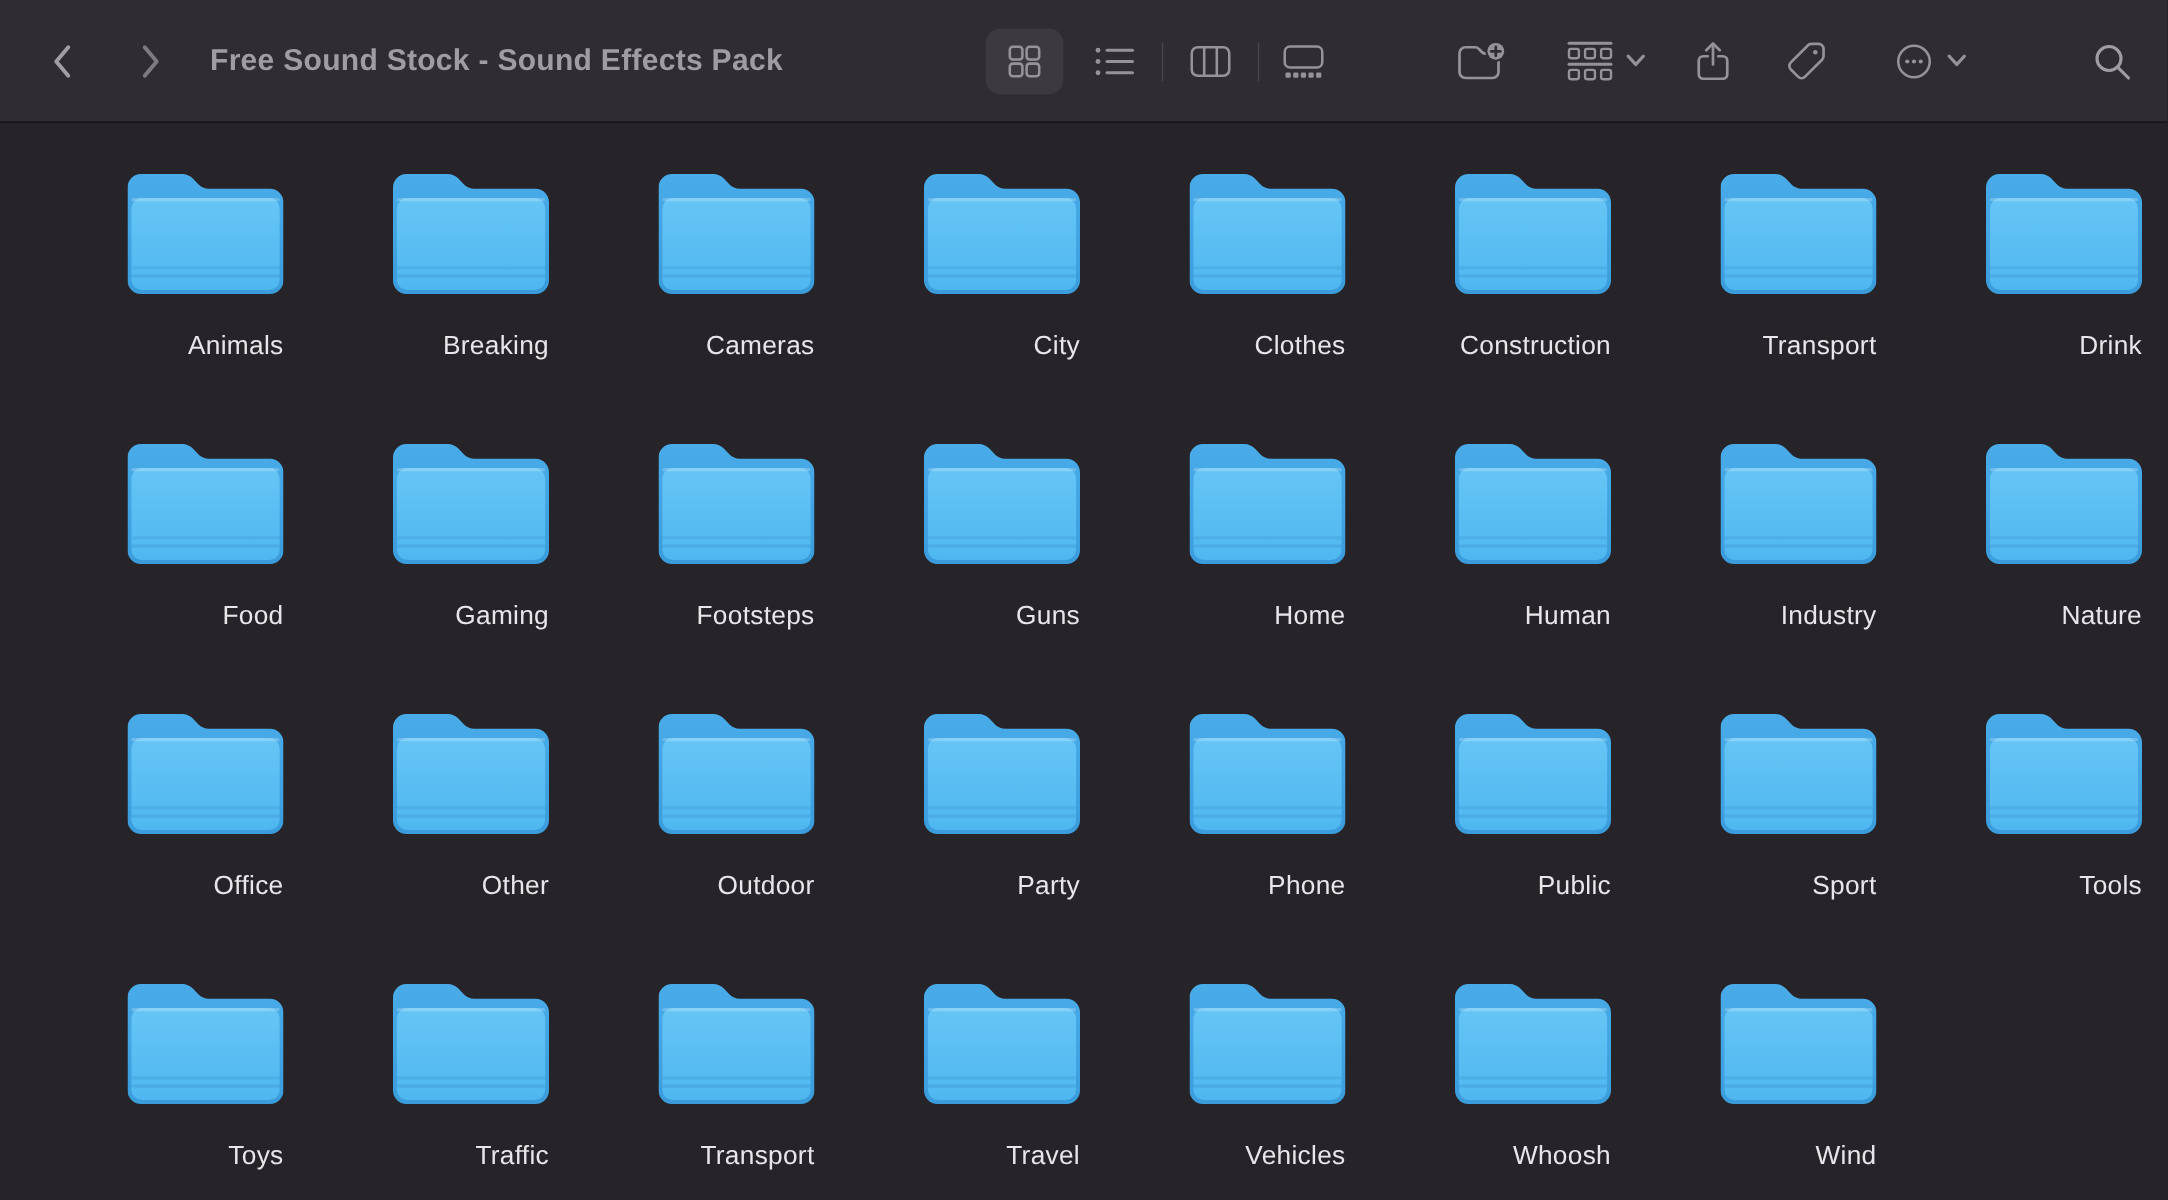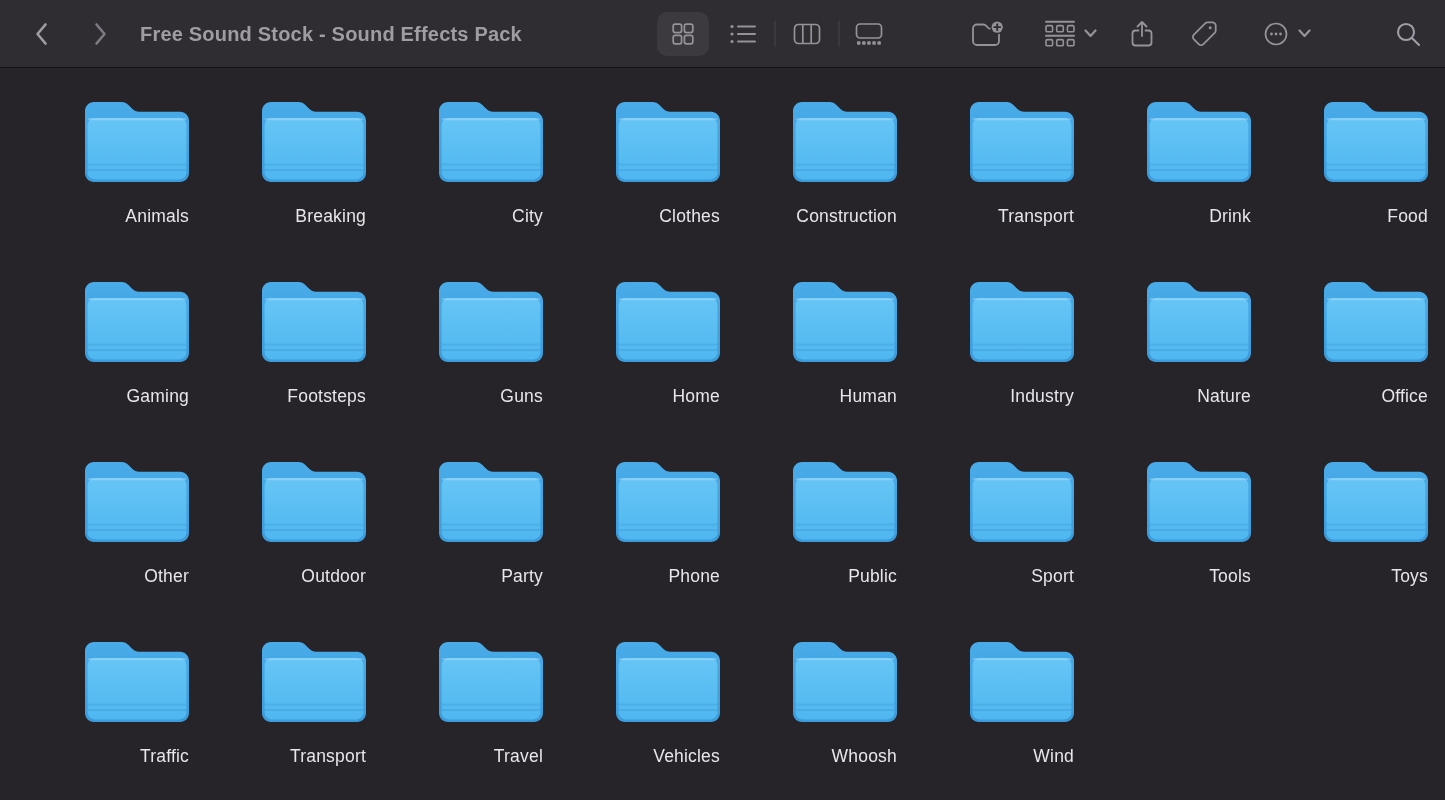--- a/index.html
+++ b/index.html
@@ -6,21 +6,21 @@
   html,body { width:1445px; height:800px; overflow:hidden; }
   body {
     background:#262428;
     font-family:"Liberation Sans","DejaVu Sans",sans-serif;
     -webkit-font-smoothing:antialiased;
   }
 
   
   .toolbar {
     position:relative;
-    width:100%; height:68px;
+    width:100%; height:82px;
     background:#2f2d31;
     border-bottom:1px solid #121114;
   }
   .tbtn {
     position:absolute; top:50%;
     transform:translate(-50%,-50%);
     width:42px; height:40px;
     display:flex; align-items:center; justify-content:center;
     color:#96929a;
     border:none; background:transparent; padding:0;
@@ -265,20 +265,26 @@
     <span class="folder-label">Animals</span>
   </div>
 
   <div class="cell">
     <svg class="folder-icon" viewBox="0 0 104 84">
         <use href="#folder-shape"></use>
       </svg>
     <span class="folder-label">Breaking</span>
   </div>
 
+  <div class="cell">
+    <svg class="folder-icon" viewBox="0 0 104 84">
+        <use href="#folder-shape"></use>
+      </svg>
+    <span class="folder-label">Cameras</span>
+  </div>
 
   <div class="cell">
     <svg class="folder-icon" viewBox="0 0 104 84">
         <use href="#folder-shape"></use>
       </svg>
     <span class="folder-label">City</span>
   </div>
 
   <div class="cell">
     <svg class="folder-icon" viewBox="0 0 104 84">

